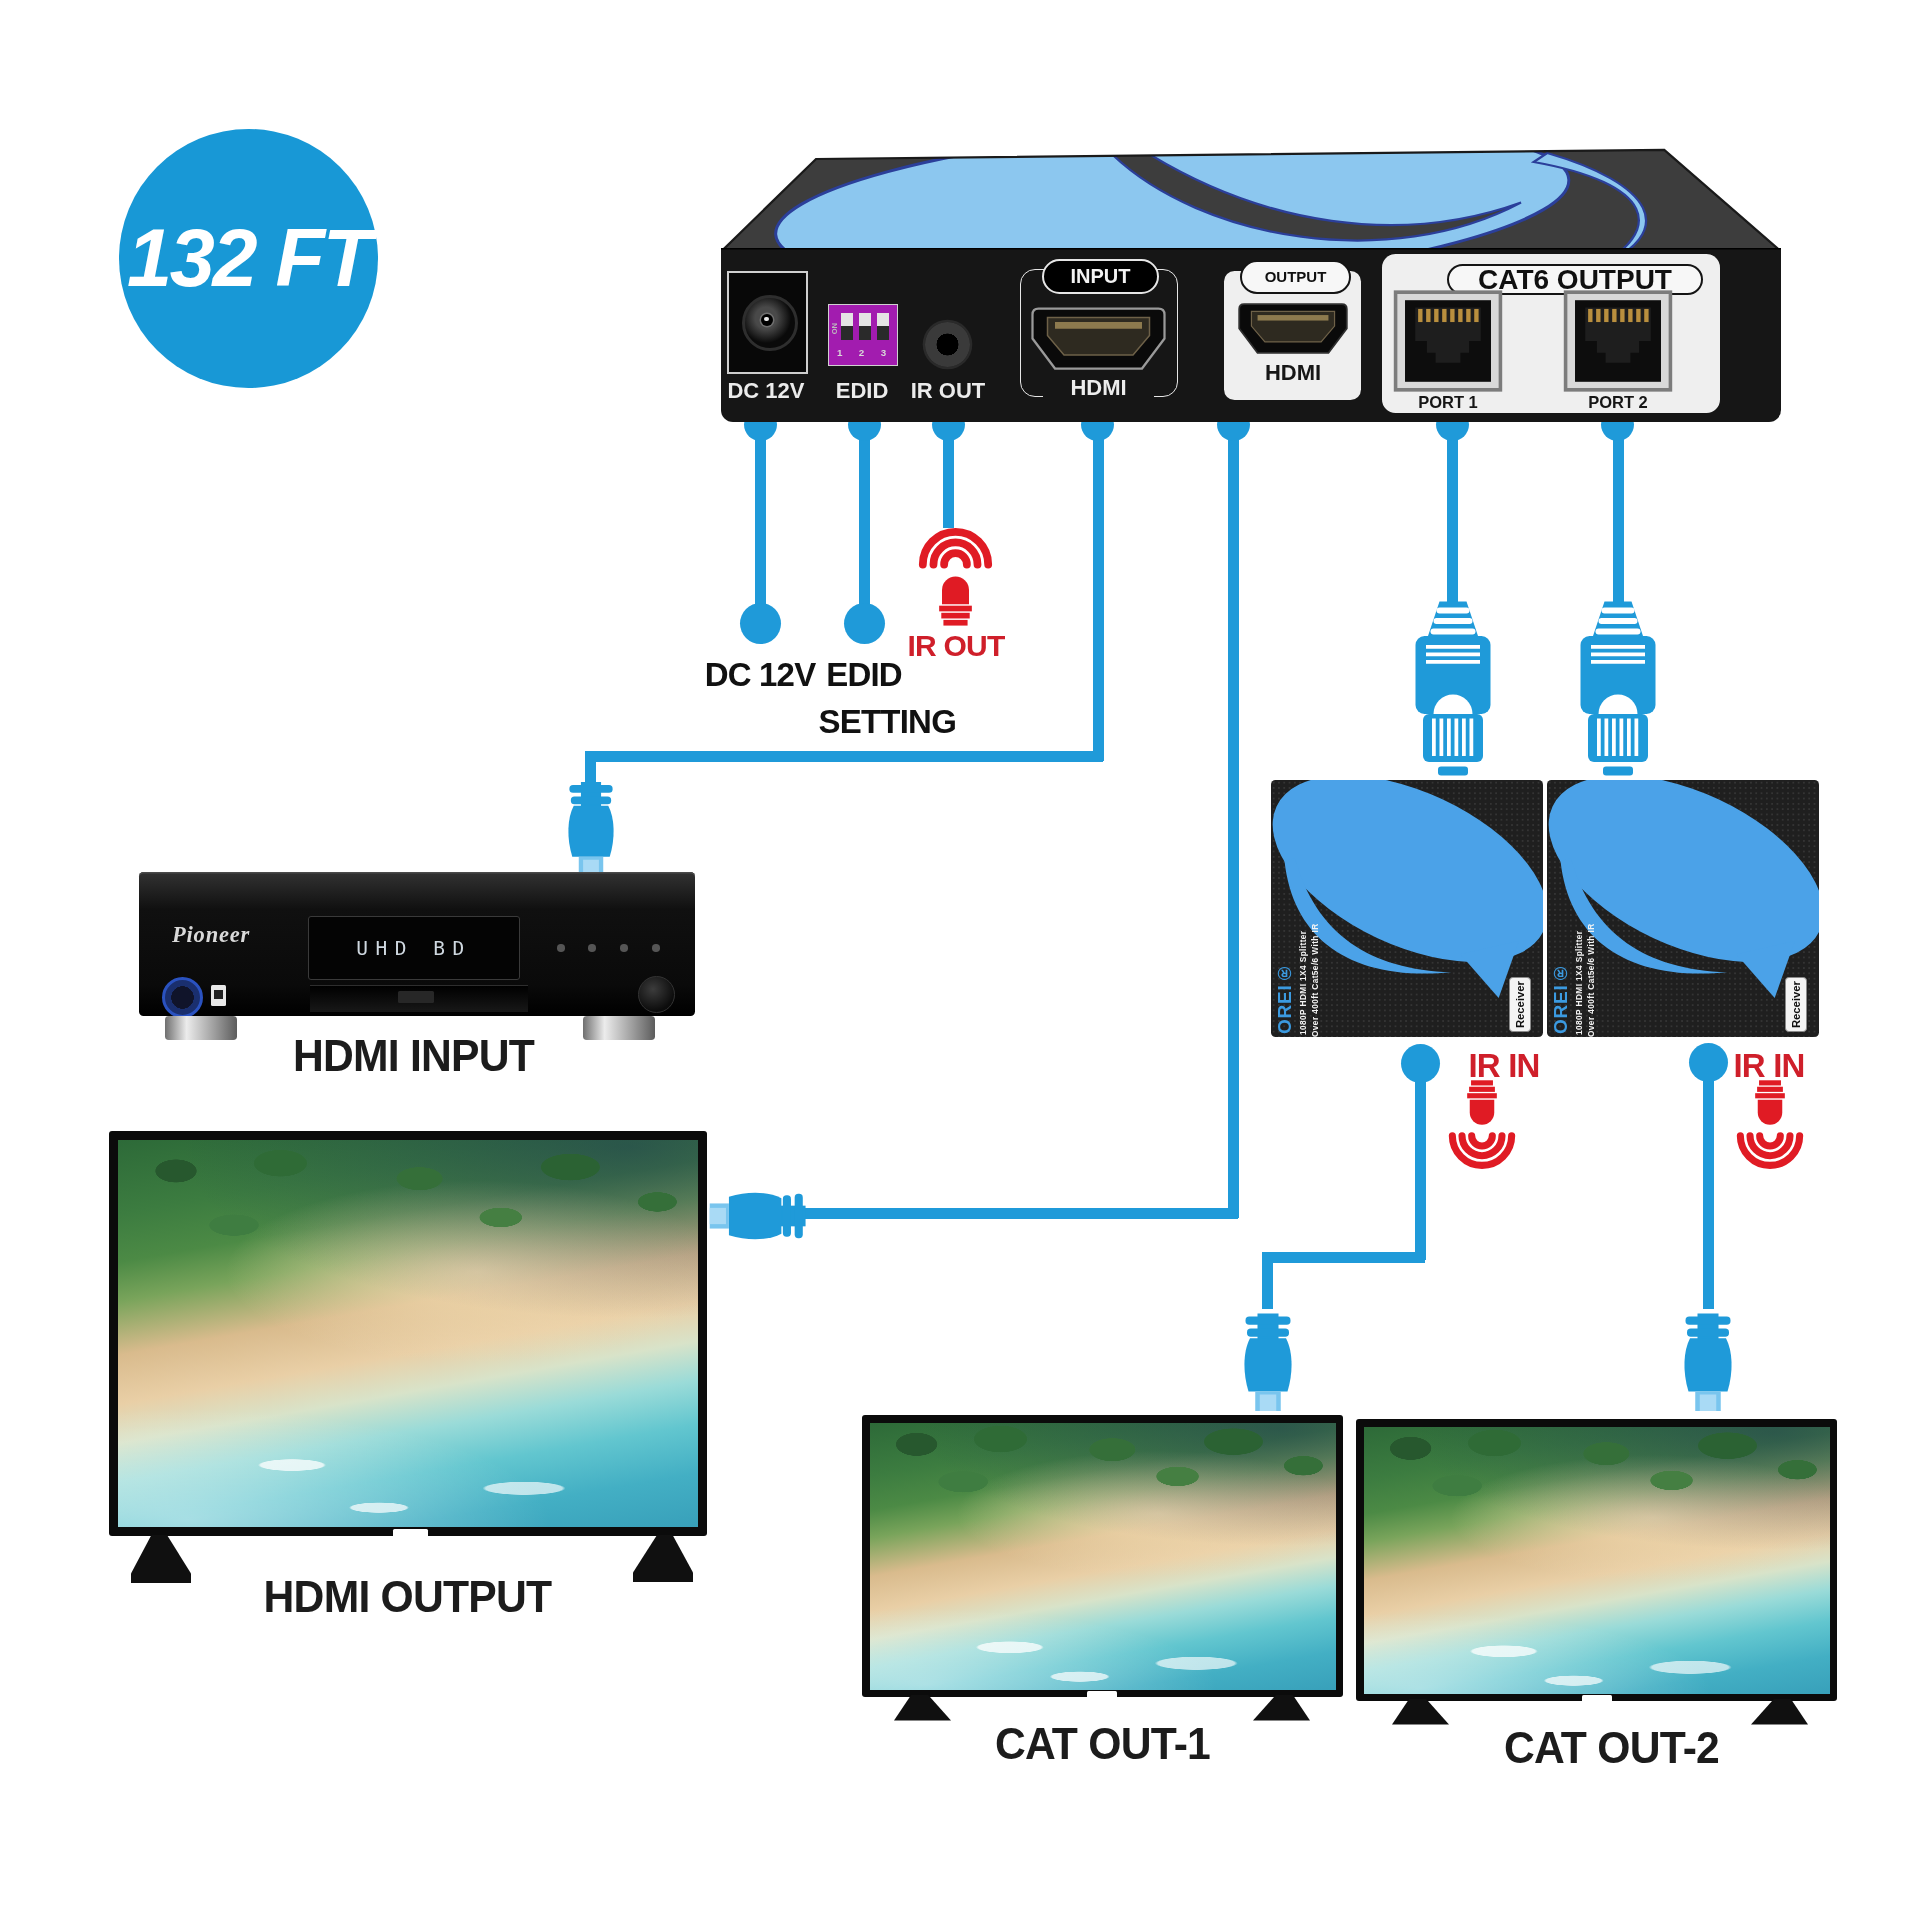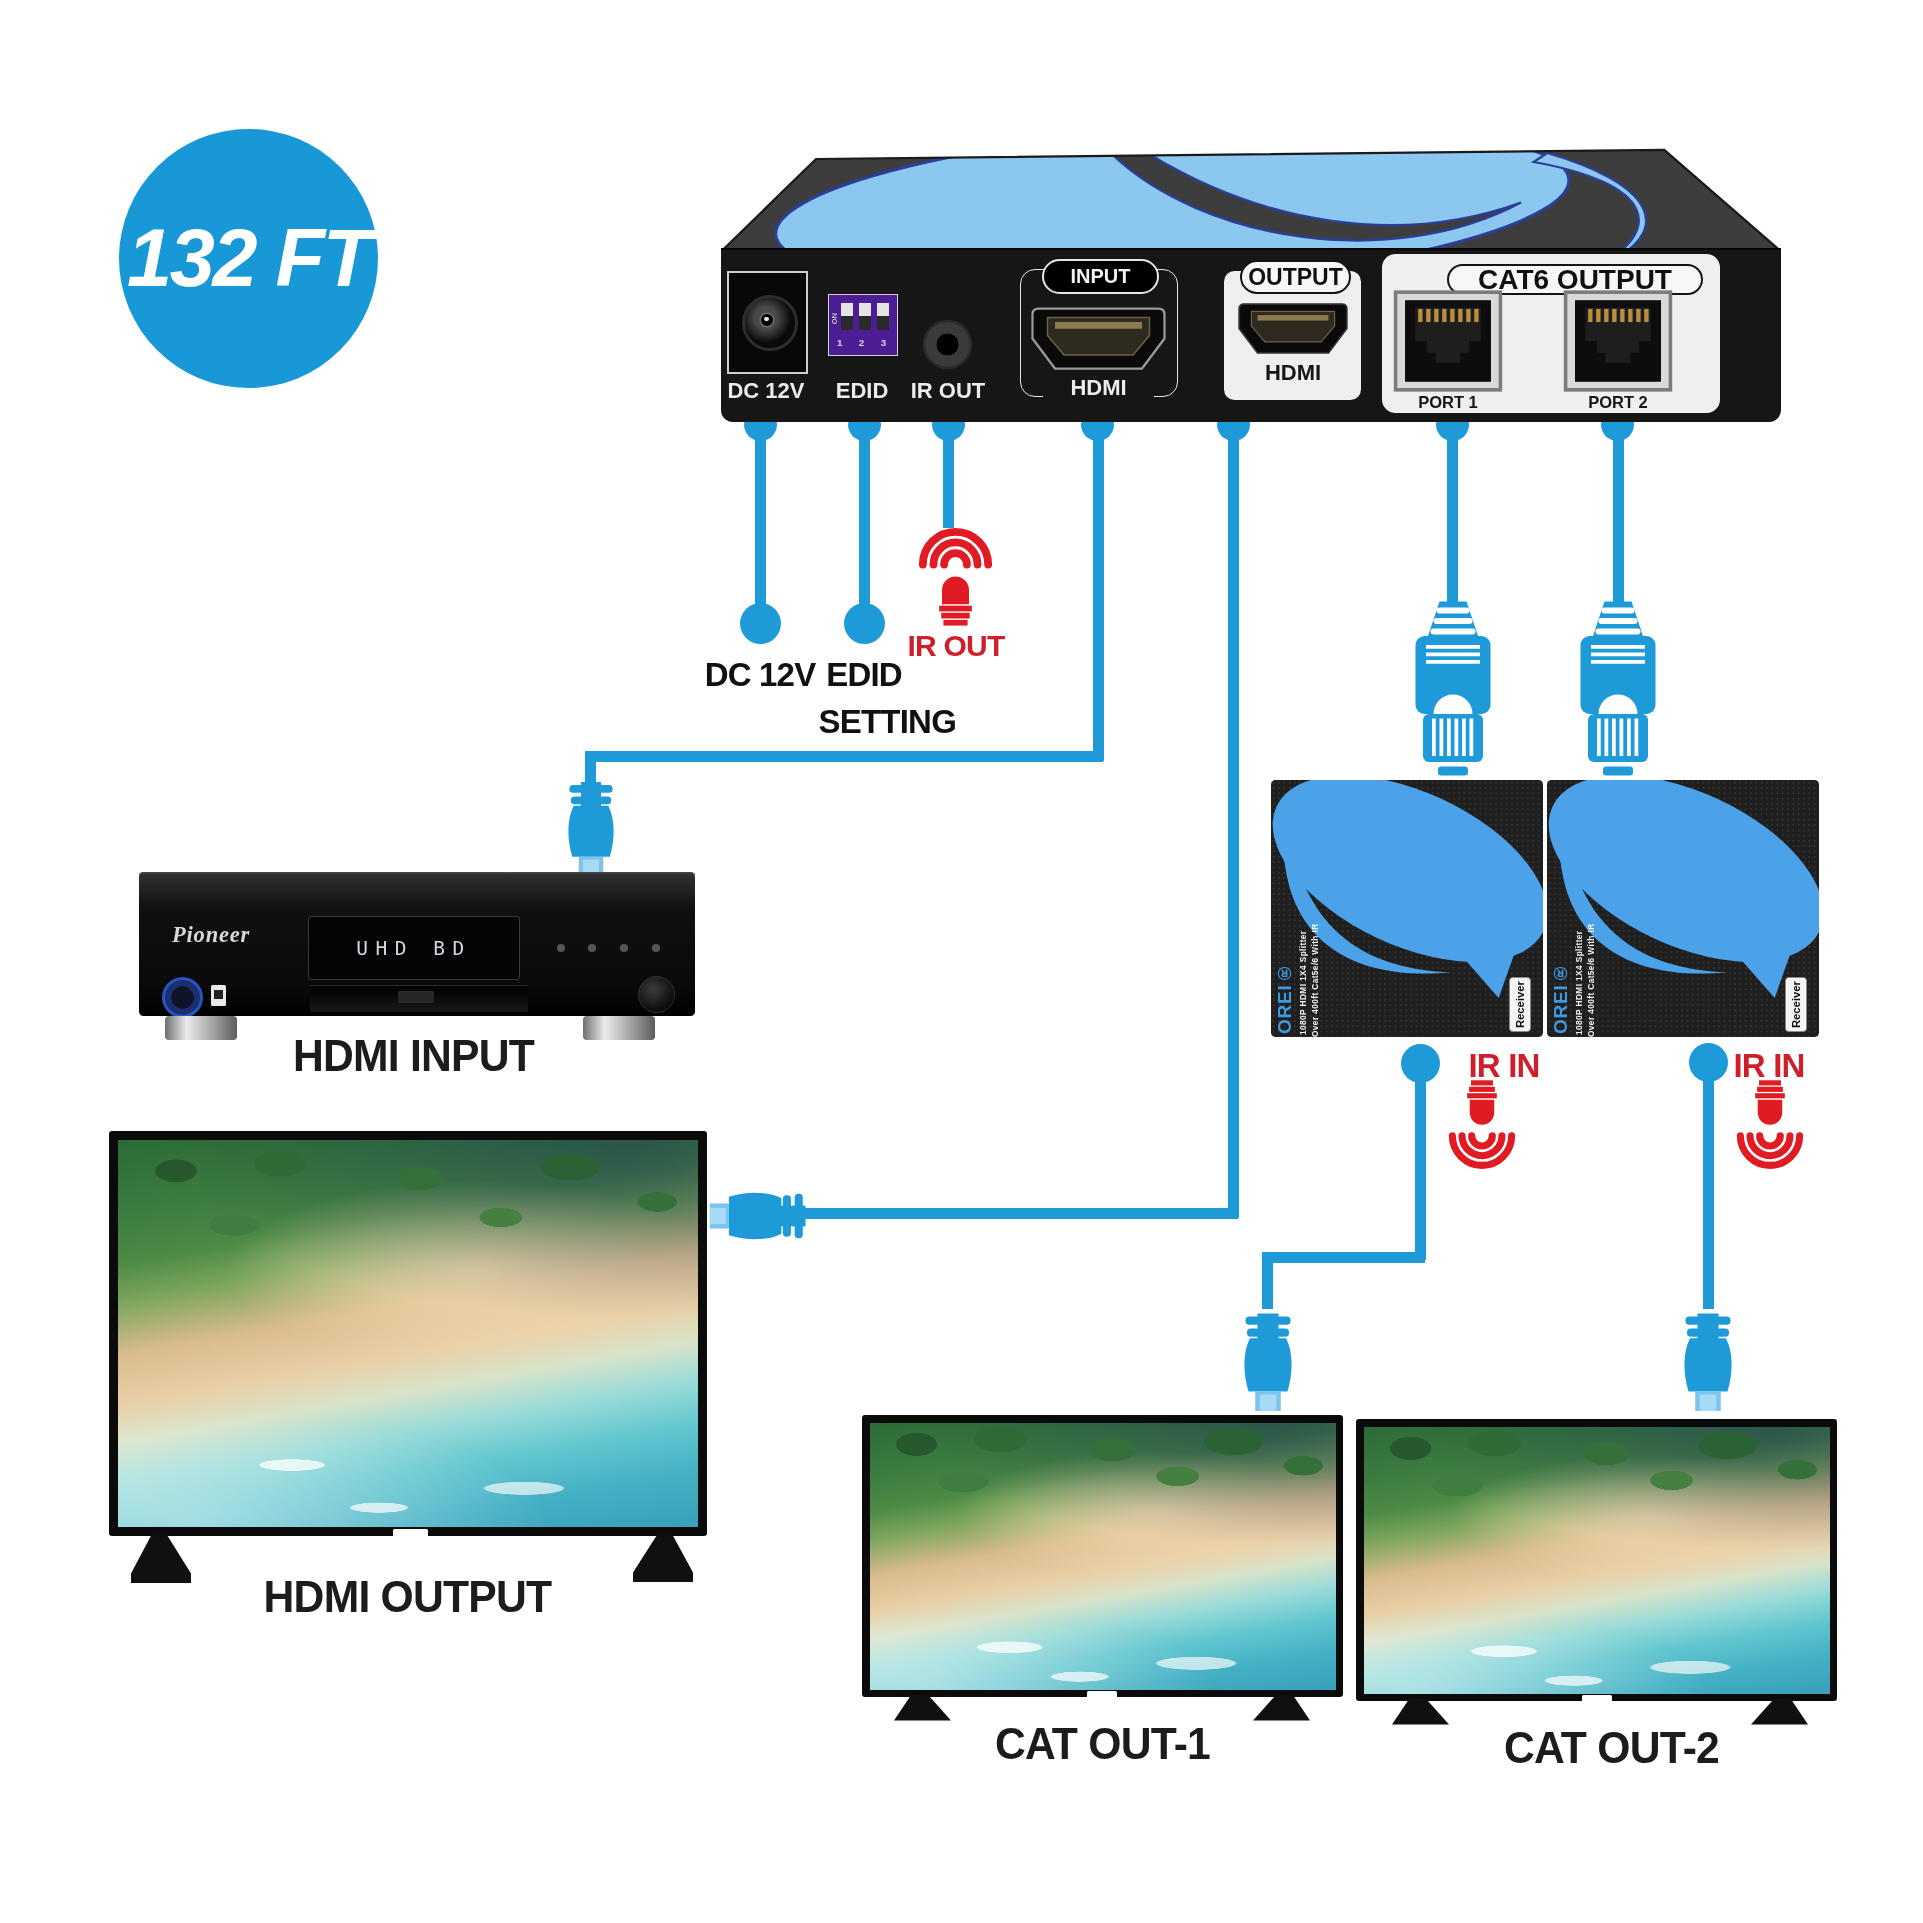--- a/index.html
+++ b/index.html
@@ -189,21 +189,21 @@
 
   <div class="front-panel">
 
     <div class="abs" style="left:6px;top:22.5px;width:77px;height:99px;border:2.3px solid #cfcfcf;background:#080808;">
       <div class="abs" style="left:12.8px;top:22.5px;width:50px;height:50px;border-radius:50%;background:radial-gradient(circle at 42% 40%, #494949 0 26%, #0a0a0a 60%);border:3px solid #2e2e2e;"></div>
       <div class="abs" style="left:32px;top:41px;width:12px;height:12px;border-radius:50%;background:#000;box-shadow:0 0 0 1.5px #6f6f6f;"></div>
       <div class="abs" style="left:35px;top:44px;width:4.5px;height:4.5px;border-radius:50%;background:#e8e8e8;"></div>
     </div>
     <div class="plabel" style="left:1.5px;top:132px;width:87px;">DC 12V</div>
 
-    <div class="abs" style="left:107px;top:46px;width:68px;height:60px;border:1.5px solid #d0d0d0;background:#4c1d95;">
+    <div class="abs" style="left:107px;top:56px;width:68px;height:60px;border:1.5px solid #d0d0d0;background:#a21caf;">
       <span class="abs" style="left:0.8px;top:18px;color:#bdbdbd;font-size:7.5px;font-weight:bold;writing-mode:vertical-rl;transform:rotate(180deg);">ON</span>
       <div class="abs" style="left:12px;top:7.5px;width:12px;height:27px;background:#2a2a2a;"></div>
       <div class="abs" style="left:30px;top:7.5px;width:12px;height:27px;background:#2a2a2a;"></div>
       <div class="abs" style="left:48px;top:7.5px;width:12px;height:27px;background:#2a2a2a;"></div>
       <div class="abs" style="left:12px;top:7.5px;width:12px;height:13.5px;background:#e4e4e4;"></div>
       <div class="abs" style="left:30px;top:7.5px;width:12px;height:13.5px;background:#e4e4e4;"></div>
       <div class="abs" style="left:48px;top:7.5px;width:12px;height:13.5px;background:#e4e4e4;"></div>
       <div class="abs" style="left:7.5px;top:42px;width:57px;color:#d8d8d8;font-size:9.8px;font-weight:bold;text-align:center;letter-spacing:6.8px;">1 2 3</div>
     </div>
     <div class="plabel" style="left:99px;top:132px;width:84px;">EDID</div>
@@ -214,21 +214,21 @@
     <div class="abs" style="left:299px;top:21px;width:156px;height:126px;border:1.5px solid #e6e6e6;border-radius:15px;"></div>
     <div class="pill dark" style="left:321px;top:10.5px;width:113px;height:31px;line-height:31px;font-size:20px;">
       <span>INPUT</span>
     </div>
     <svg class="abs" style="left:310px;top:59px;width:135px;height:63px;color:#9a9a9a;" viewBox="0 0 180 84" width="135" height="63">
         <use href="#sym-hdmiport"></use>
       </svg>
     <div class="plabel" style="left:322px;top:129px;width:111px;background:#161616;">HDMI</div>
 
     <div class="plate" style="left:503px;top:22.5px;width:137px;height:129px;"></div>
-    <div class="pill light" style="left:519px;top:12px;width:107px;height:30px;line-height:30px;font-size:23px;">
+    <div class="pill light" style="left:519px;top:12px;width:107px;height:30px;line-height:30px;font-size:15px;">
       <span>OUTPUT</span>
     </div>
     <svg class="abs" style="left:517px;top:54px;width:110px;height:53px;color:#2e2e2e;" viewBox="0 0 146 70" width="110" height="53">
         <use href="#sym-hdmiport"></use>
       </svg>
     <div class="plabel" style="left:517px;top:114px;width:110px;color:#161616;">HDMI</div>
 
     <div class="plate" style="left:661px;top:6px;width:338px;height:159px;border-radius:13.5px;"></div>
     <div class="pill light" style="left:726px;top:16px;width:252px;height:27px;line-height:27px;font-size:28px;">
       <span>CAT6 OUTPUT</span>

